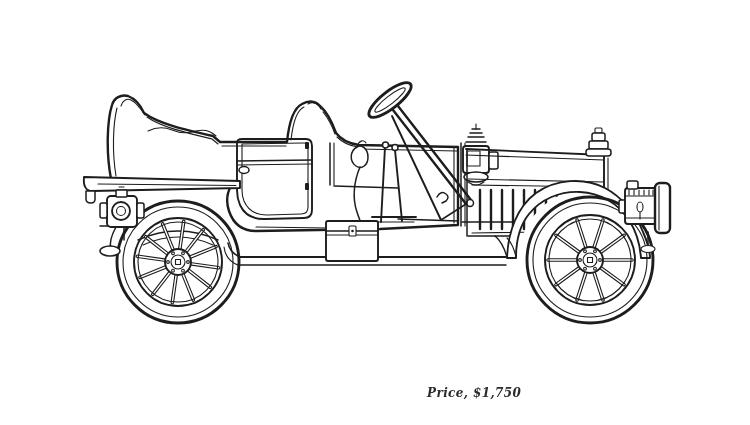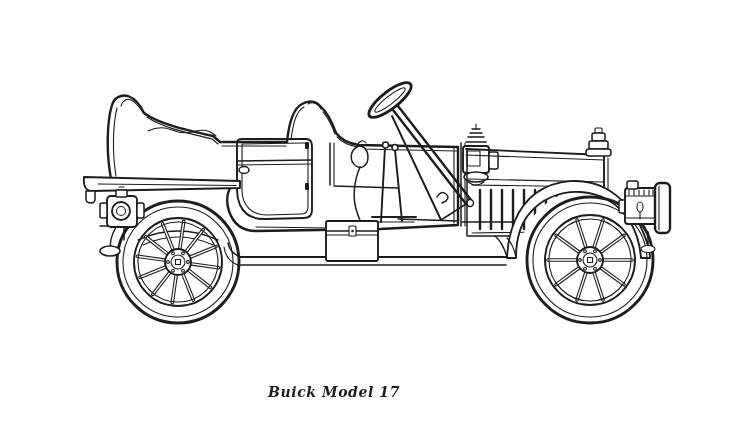--- a/index.html
+++ b/index.html
@@ -332,16 +332,16 @@
         <ellipse class="ln s1 wfill" cx="640" cy="207" rx="3" ry="5"></ellipse>
         <path class="ln s1" d="M640,212 V219"></path>
         <rect class="ln s15 wfill" x="627" y="181" width="11" height="8" rx="2"></rect>
         <rect class="ln s25 wfill" x="655" y="183" width="15" height="50" rx="5"></rect>
         <path class="ln s1" d="M659,186 V230"></path>
       </g>
     </svg>
   </figure>
 
   <div class="caption">
-    <span class="model">Buick Model 17</span>
+    <span class="price">Price, $1,750</span>
   </div>
 
 </div>
 
 </body></html>

